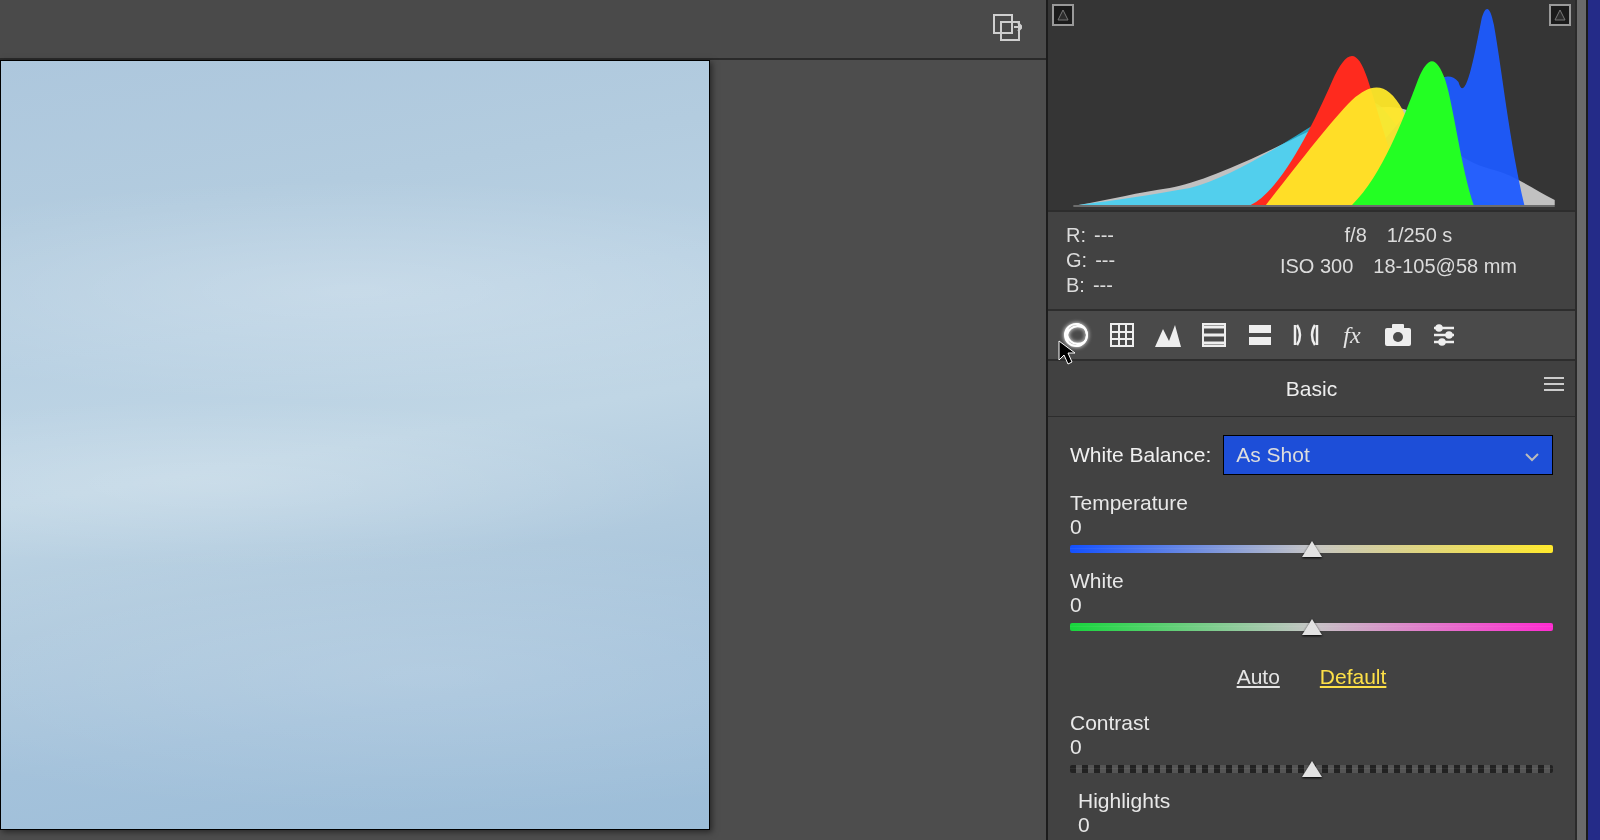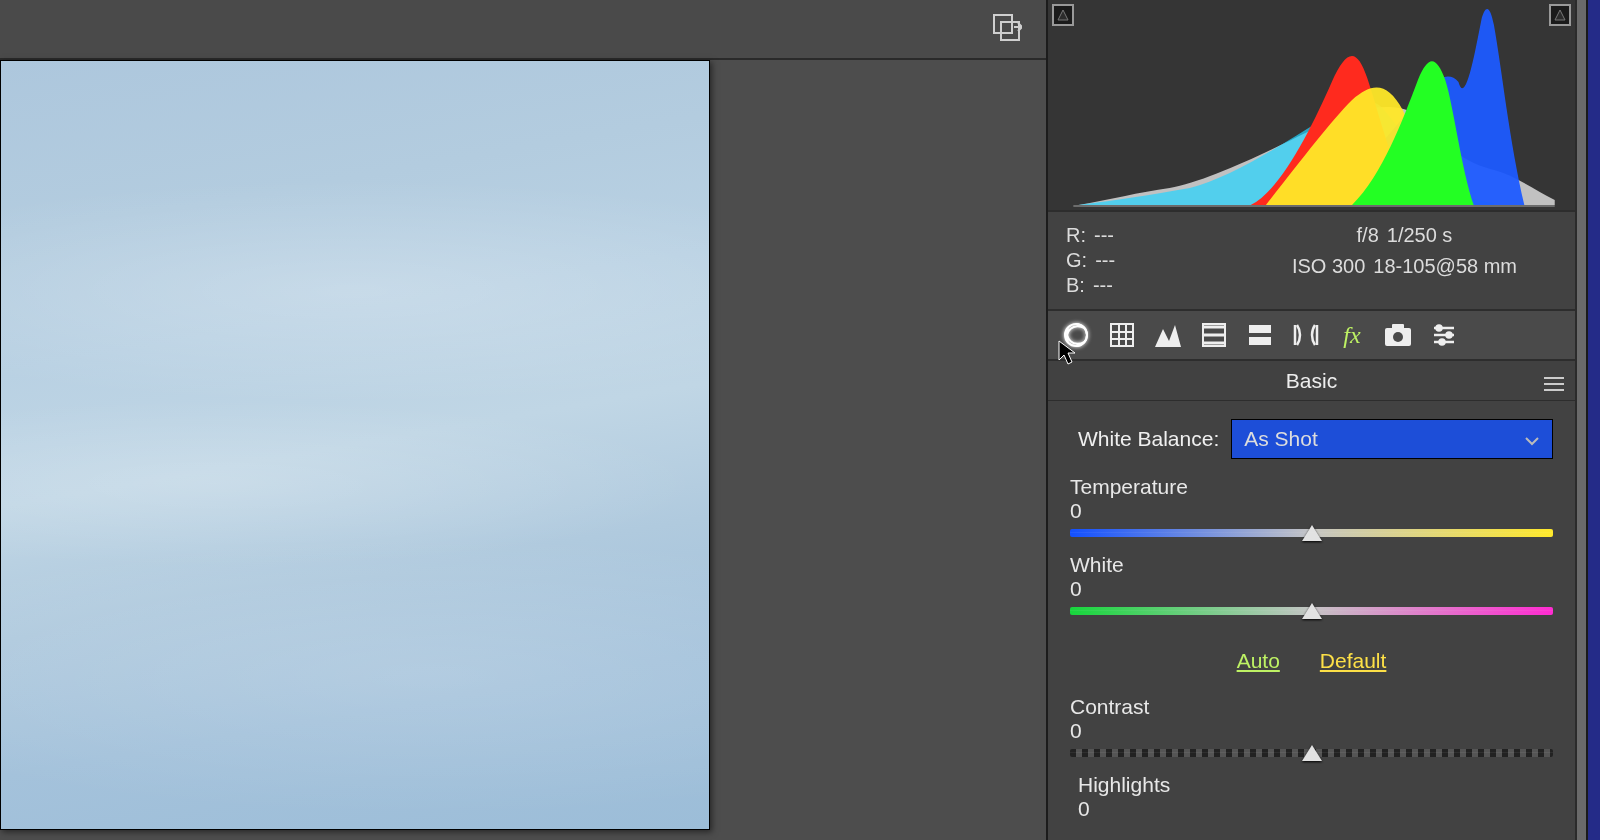--- a/index.html
+++ b/index.html
@@ -32,32 +32,32 @@
   .hist-wrap { position:relative; background:#353535; }
   .hist-svg { display:block; width:100%; height:210px; }
   .clip-indicator { position:absolute; top:4px; width:22px; height:22px; background:#1b1b1b; border:2px solid #999; display:flex; align-items:center; justify-content:center; }
   .clip-indicator.left { left:4px; }
   .clip-indicator.right { right:4px; }
 
   .metadata { display:flex; background:#424242; padding:12px 18px; gap:40px; color:#dcdcdc; border-top:2px solid #2d2d2d; border-bottom:2px solid #2d2d2d;}
   .rgb-col { display:flex; flex-direction:column; gap:2px; font-size:20px; }
   .rgb-row { display:flex; gap:8px; }
   .exif-col { display:flex; flex-direction:column; gap:8px; font-size:20px; margin-left:auto; margin-right:40px;}
-  .exif-row { display:flex; gap:8px; justify-content:center; }
+  .exif-row { display:flex; gap:20px; justify-content:center; }
 
   .tool-tabs { display:flex; gap:14px; padding:8px 12px; background:#4a4a4a; border-bottom:2px solid #2d2d2d; align-items:center; }
   .tool-tabs .ico { color:#e8e8e8; display:flex; align-items:center; justify-content:center; width:32px; height:32px; cursor:pointer; }
   .tool-tabs .ico.active svg { filter: drop-shadow(0 0 2px #fff); }
 
-  .panel-header { display:flex; align-items:center; justify-content:center; position:relative; height:40px; background:#414141; border-bottom:1px solid #2d2d2d; color:#eee; font-size:21px; }
+  .panel-header { display:flex; align-items:center; justify-content:center; position:relative; height:56px; background:#414141; border-bottom:1px solid #2d2d2d; color:#eee; font-size:21px; }
   .panel-menu { position:absolute; right:10px; top:12px; }
 
   .panel-body { padding:18px 22px 10px 22px; display:flex; flex-direction:column; gap:16px; }
 
-  .row { display:flex; align-items:center; gap:12px;margin-left:8px; }
+  .row { display:flex; align-items:center; gap:12px; }
   .label { font-size:21px; color:#f0f0f0; }
 
   .select {
     flex:1 1 auto; height:40px; background:#1d4ed8; border:1px solid #000;
     display:flex; align-items:center; padding:0 12px; color:#ddd; font-size:21px;
     justify-content:space-between;
   }
 
   .slider-row { display:flex; flex-direction:column; gap:6px; }
   .slider-head { display:flex; justify-content:space-between; font-size:21px;flex-direction:column; }
@@ -67,21 +67,21 @@
   .slider-track.gray { background: #1e1e1e; }
   .slider-track.contrast { background: repeating-linear-gradient(90deg, #222 0 6px, #555 6px 12px); }
   .slider-track::after { content:""; position:absolute; left:0; right:0; top:40%; height:1px; background:rgba(255,255,255,.06); }
   .thumb {
     position:absolute; top:50%; left:50%; transform:translate(-50%,-50%);
     width:0; height:0; border-left:10px solid transparent; border-right:10px solid transparent;
     border-bottom:16px solid #e2e2e2; filter: drop-shadow(0 1px 1px #000);
   }
 
   .auto-default { display:flex; justify-content:center; gap:40px; margin:18px 0 6px 0; font-size:21px; }
-  .auto-link { text-decoration: underline; color:#bef264; cursor:pointer; }
+  .auto-link { text-decoration: underline; color:#e5e5e5; cursor:pointer; }
   .default-link { text-decoration: underline; color:#fde047; }
 
   
   .cursor-overlay { position:fixed; pointer-events:none; }
 
   
   .right-strip { width:11px; background:#6a6a6a; border-left:2px solid #2b2b2b;}
   .right-strip2 { width:14px; background:#242b88; border-left:2px solid #1a1a1a;}
 </style>
 </head>
@@ -198,21 +198,21 @@
           </svg>
       </span>
       <span class="ico">
         <svg width="30" height="28" viewBox="0 0 30 28" fill="none" stroke="#eee" stroke-width="2.5">
             <path d="M6 4 C10 10 10 18 6 24"></path>
             <path d="M24 4 C20 10 20 18 24 24"></path>
             <line x1="4" y1="4" x2="4" y2="24"></line>
             <line x1="26" y1="4" x2="26" y2="24"></line>
           </svg>
       </span>
-      <span class="ico" style="font-style:italic;font-family:Georgia,serif;font-size:24px;color:#bef264;font-weight:500;">fx</span>
+      <span class="ico" style="font-style:italic;font-family:Georgia,serif;font-size:24px;color:#e5e5e5;font-weight:500;">fx</span>
       <span class="ico">
         <svg width="30" height="26" viewBox="0 0 30 26" fill="#eee">
             <rect x="2" y="6" width="26" height="18" rx="2"></rect>
             <rect x="9" y="2" width="12" height="6" rx="1"></rect>
             <circle cx="15" cy="15" r="5" fill="#4a4a4a"></circle>
           </svg>
       </span>
       <span class="ico">
         <svg width="28" height="28" viewBox="0 0 28 28" fill="none" stroke="#eee" stroke-width="2.5">
             <line x1="4" y1="7" x2="24" y2="7"></line>

